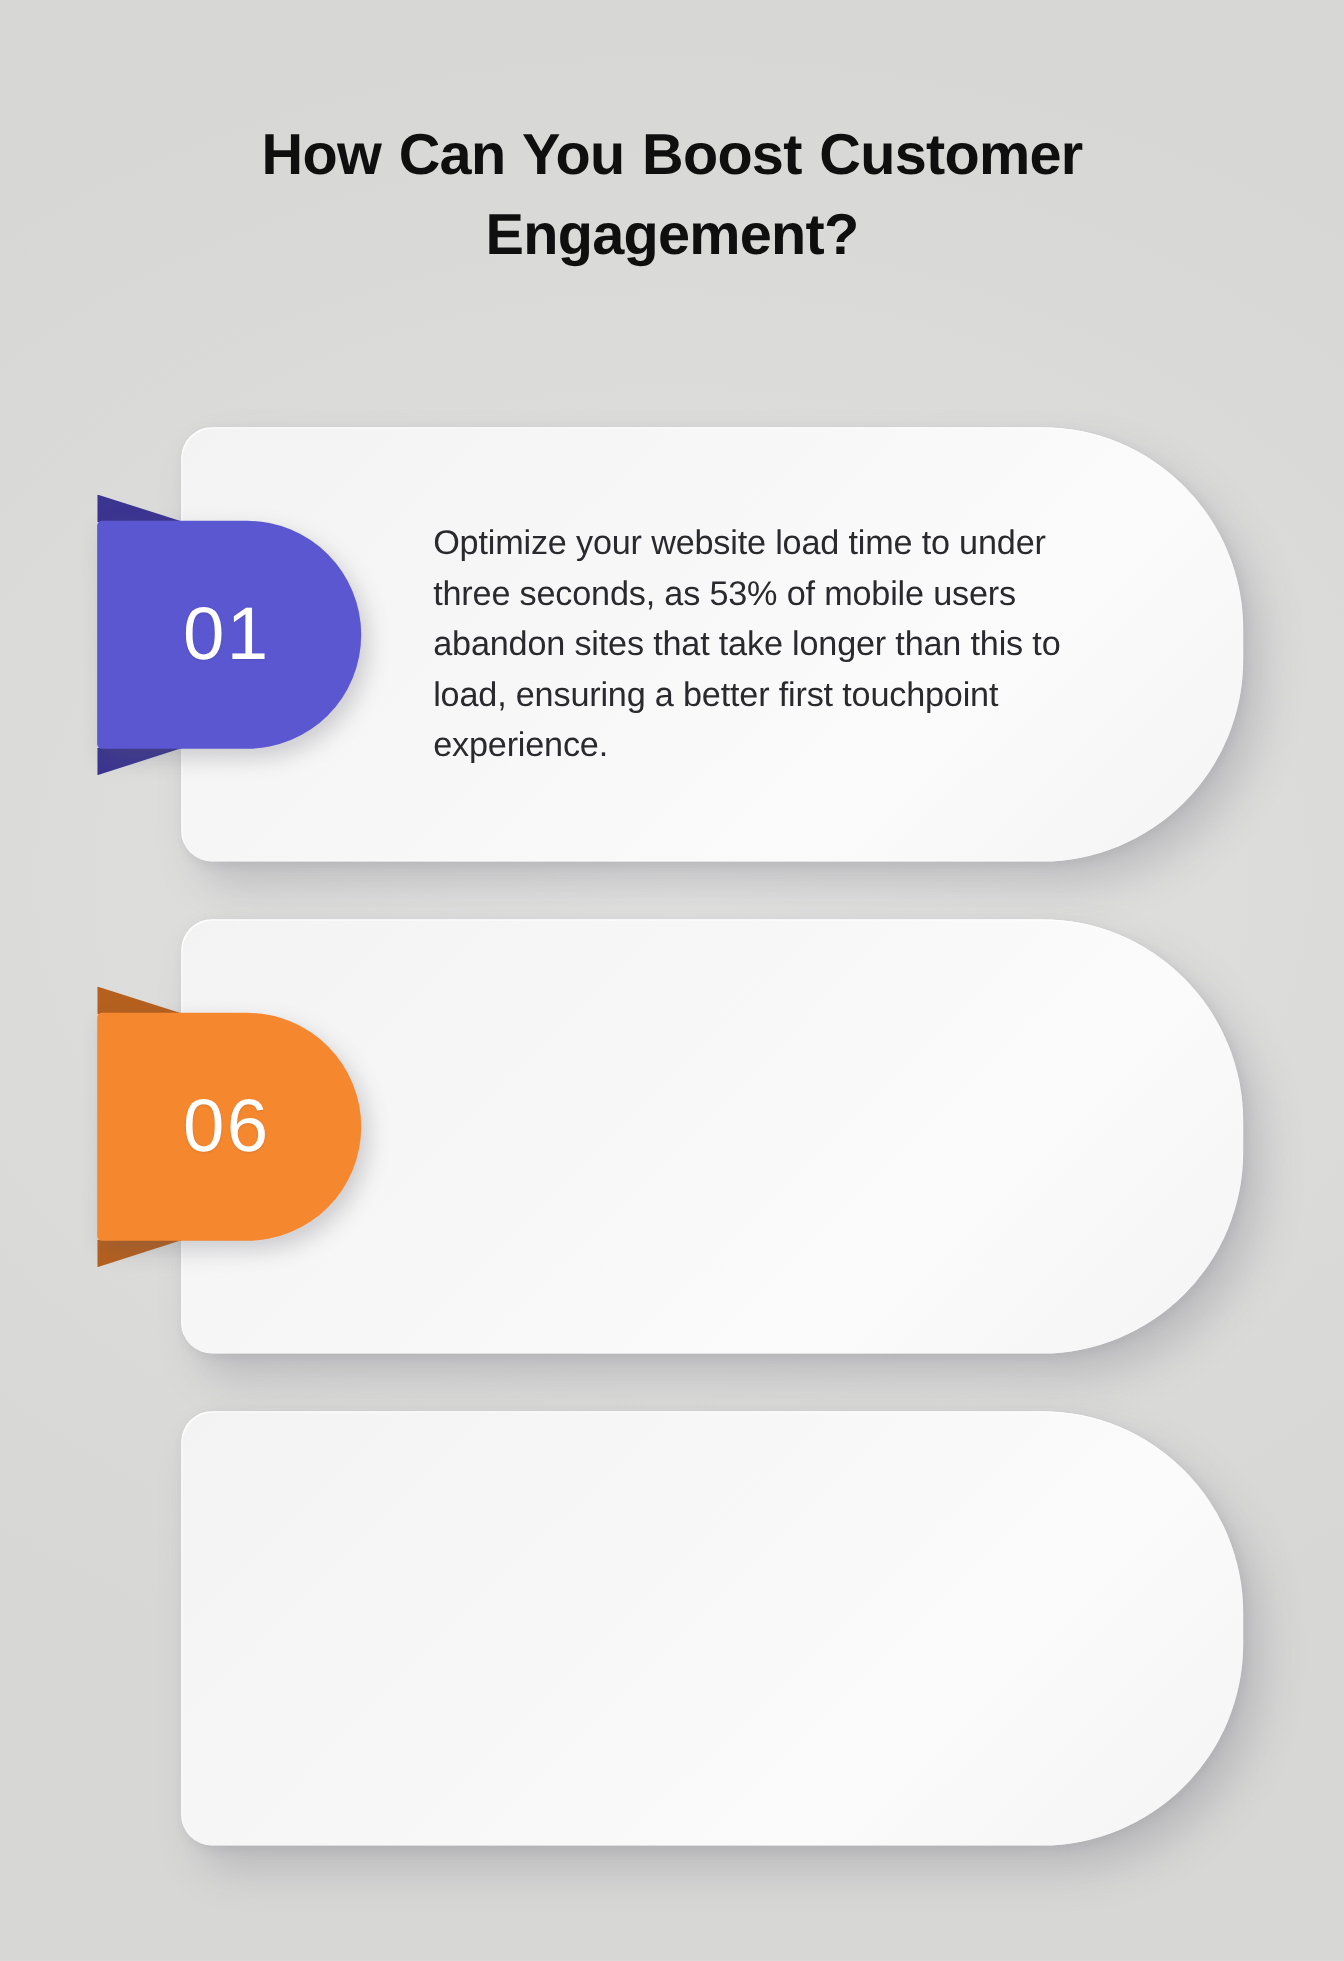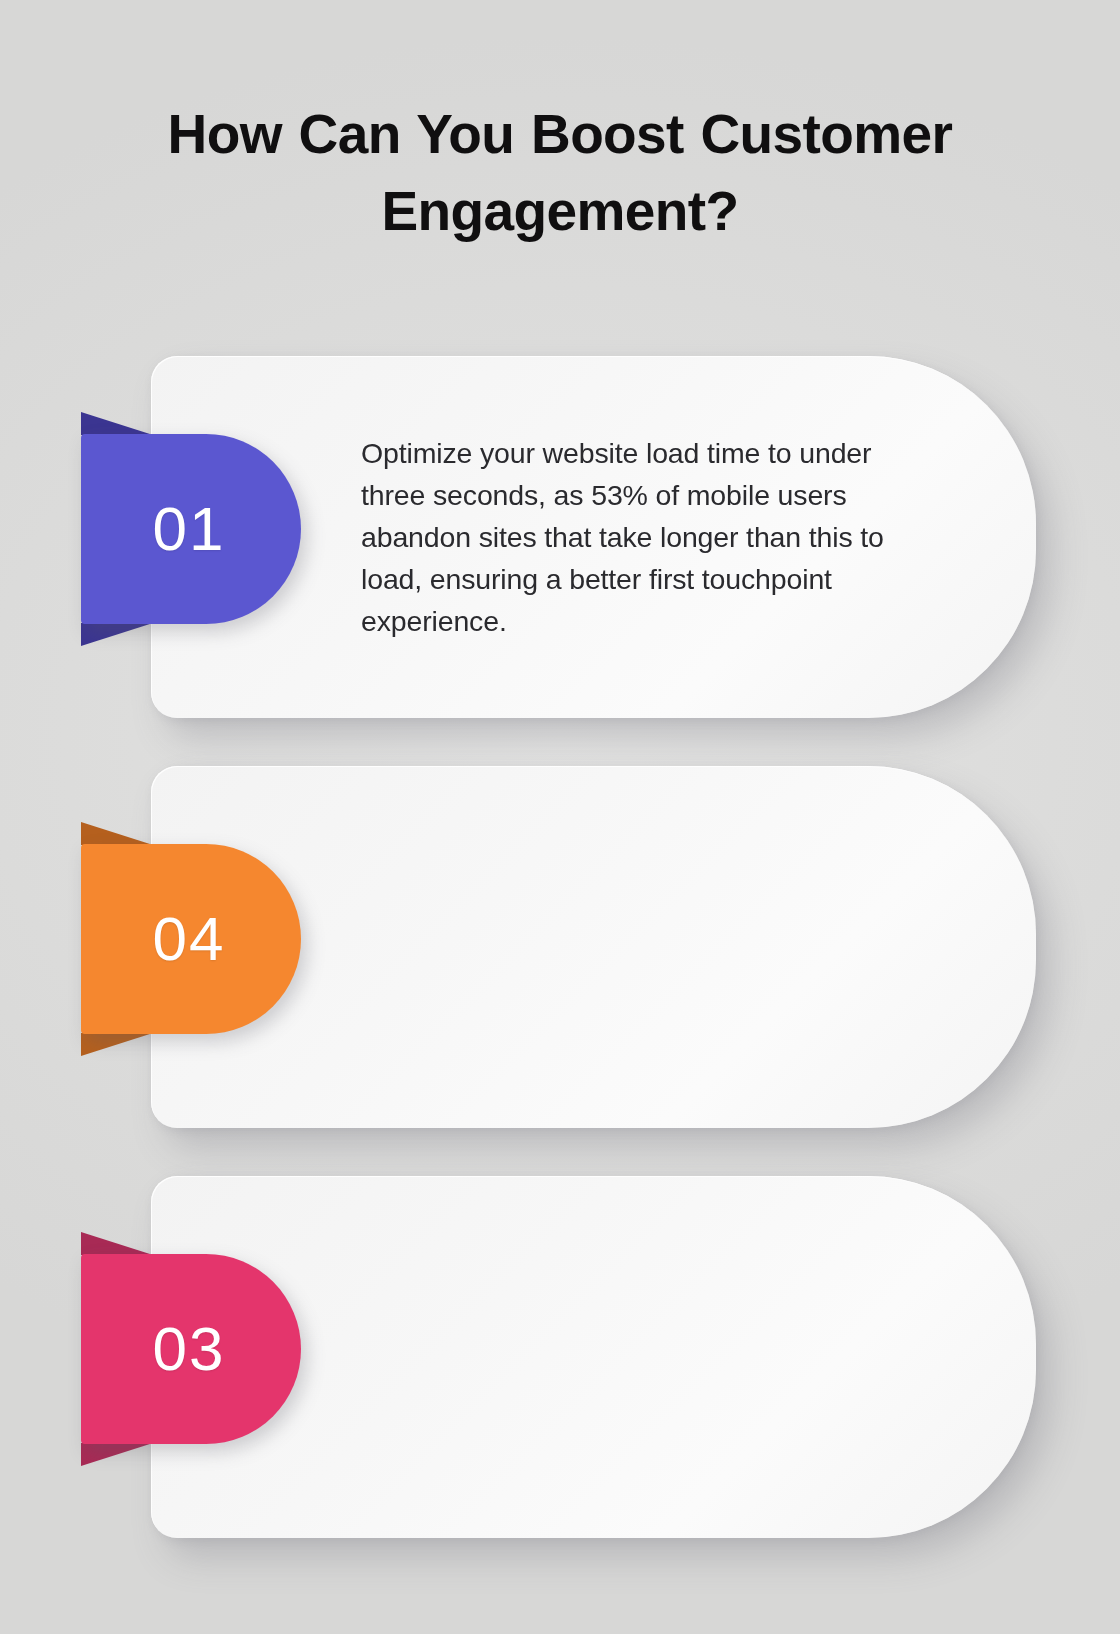--- a/index.html
+++ b/index.html
@@ -28,21 +28,21 @@
     position: absolute;
     top: 96px;
     left: 70px;
     width: 980px;
     text-align: center;
   }
   .title {
     margin: 0;
     font-family: "Liberation Sans", sans-serif;
     font-weight: bold;
-    font-size: 55px;
+    font-size: 48px;
     line-height: 1.40;
     letter-spacing: -0.6px;
     color: #100f10;
     word-spacing: 2px;
   }
 
   
   .cards {
     position: absolute;
     top: 356px;
@@ -162,30 +162,23 @@
         </div>
       </div>
     </div>
 
     <div class="card-row">
       <div class="panel"></div>
       <div class="badge">
         <div class="fold-top" style="background: rgb(181, 96, 30);"></div>
         <div class="fold-bottom" style="background: rgb(181, 96, 30);"></div>
         <div class="plate" style="background: rgb(245, 135, 47);">
-          <span class="plate-num">04</span>
+          <span class="plate-num">06</span>
         </div>
       </div>
     </div>
 
     <div class="card-row">
       <div class="panel"></div>
-      <div class="badge">
-        <div class="fold-top" style="background: rgb(168, 42, 85);"></div>
-        <div class="fold-bottom" style="background: rgb(168, 42, 85);"></div>
-        <div class="plate" style="background: rgb(228, 53, 108);">
-          <span class="plate-num">03</span>
-        </div>
-      </div>
     </div>
 
   </div>
 </div>
 
 </body></html>

